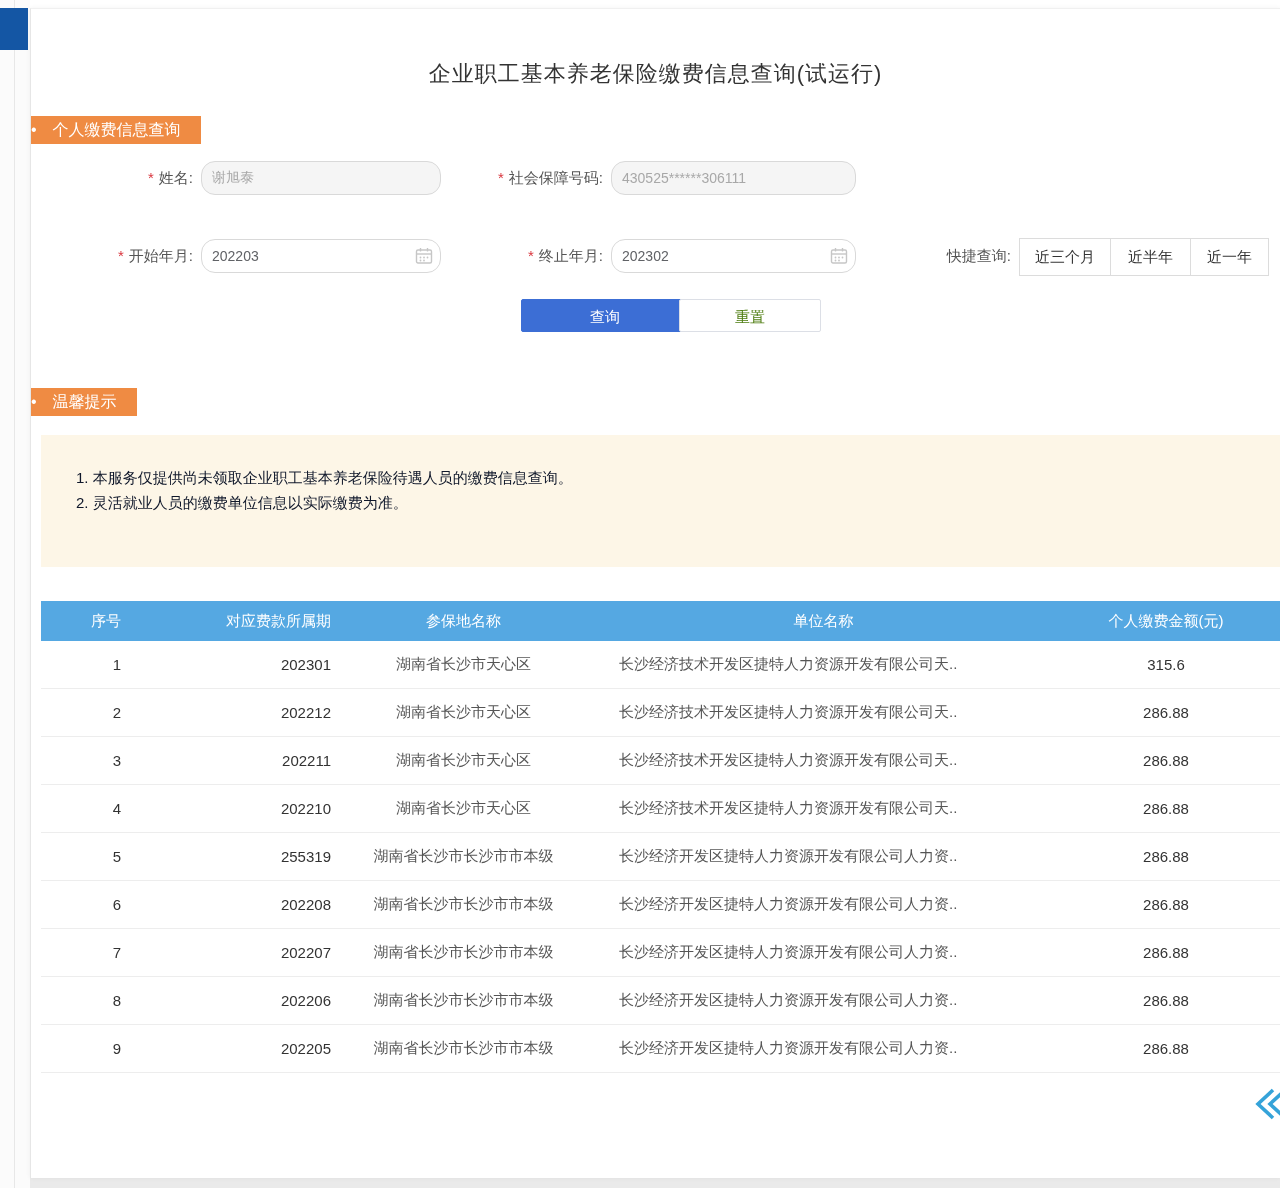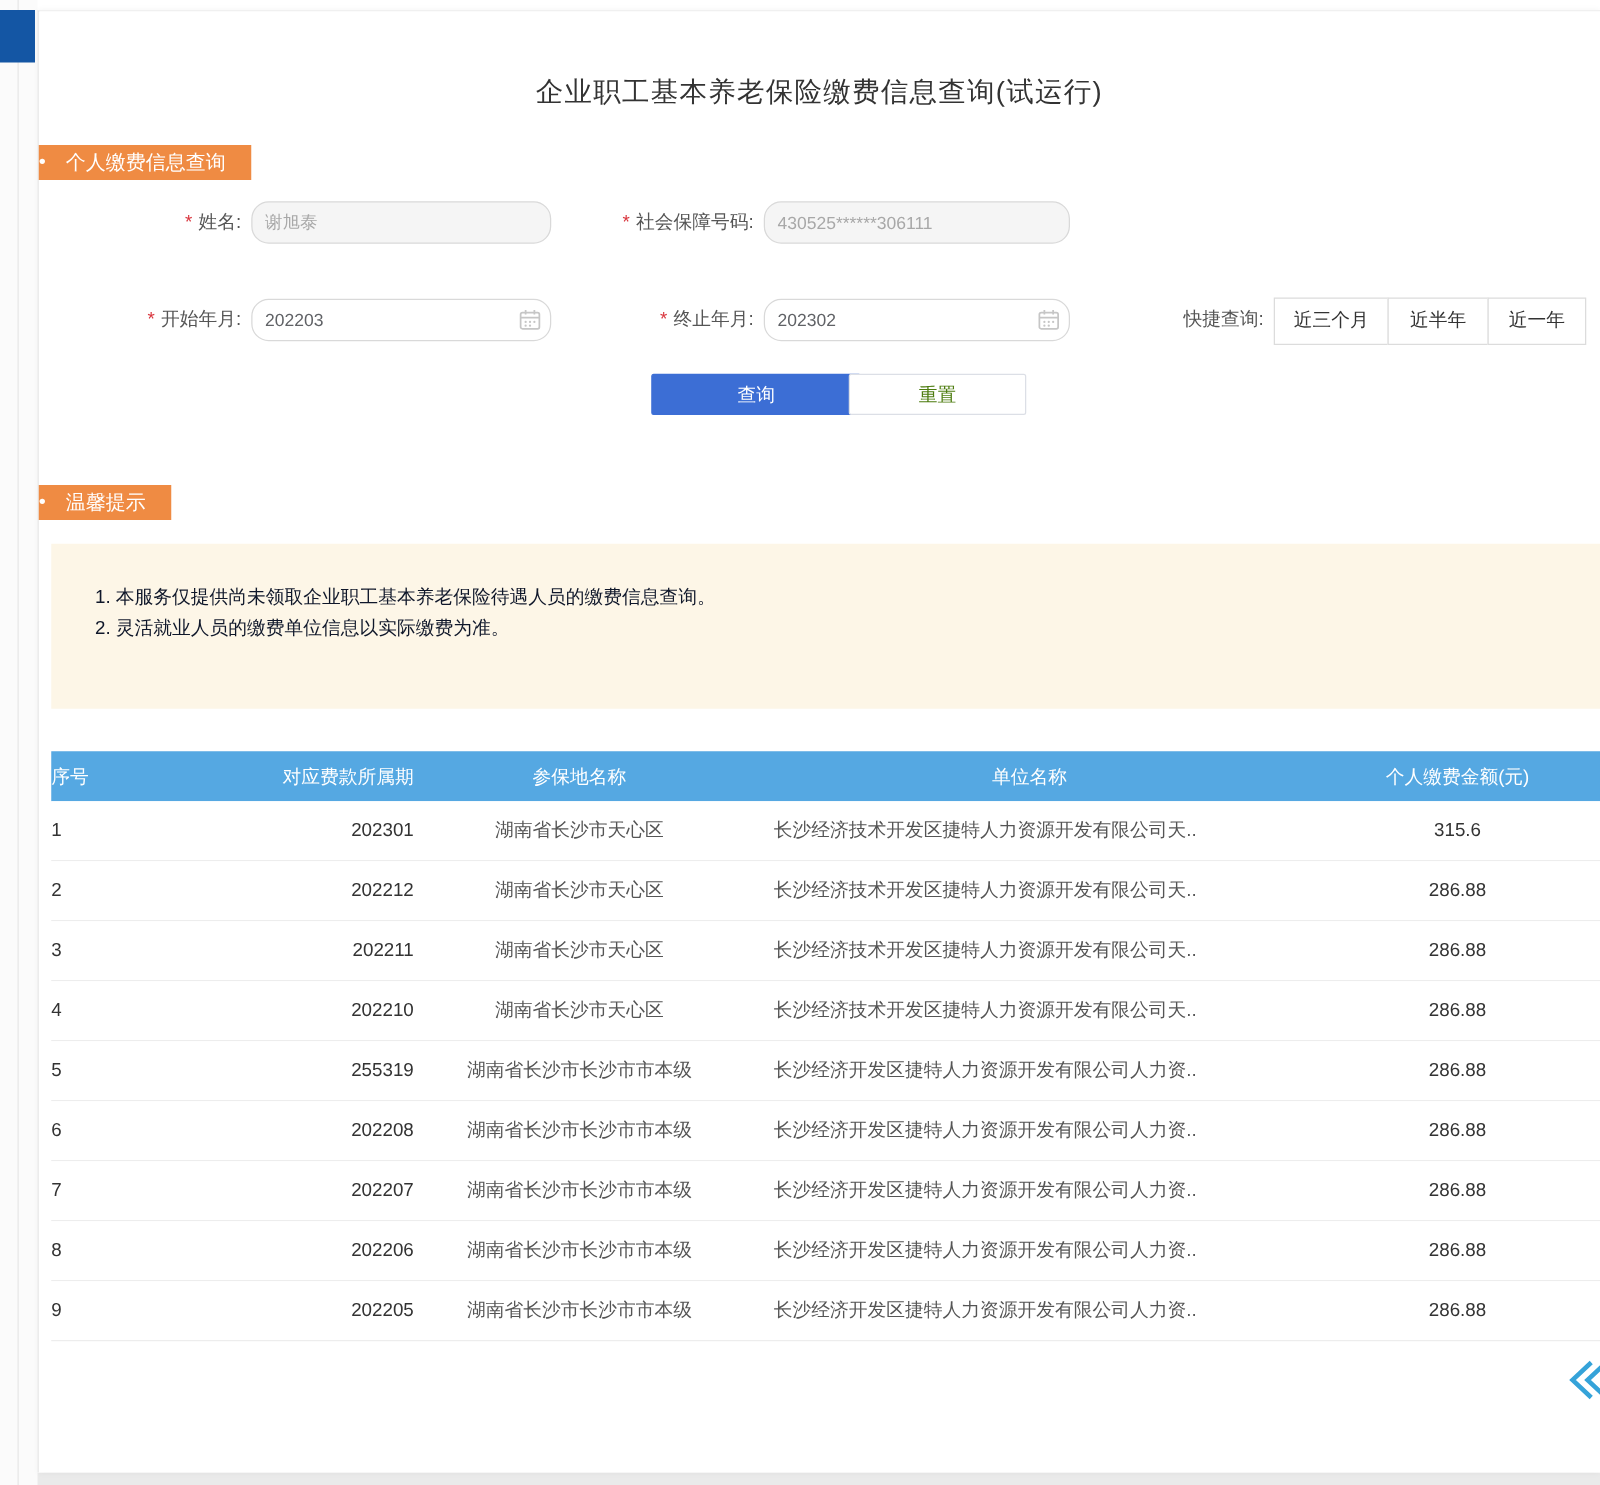--- a/index.html
+++ b/index.html
@@ -66,21 +66,21 @@
     position:absolute; left:10px; top:426px; width:1240px; height:132px;
     background:#fdf6e7; padding:30px 20px 0 35px;
   }
   .notice p { font-size:15px; color:#0f172a; line-height:25px; }
 
   
   .tbl { position:absolute; left:10px; top:592px; width:1240px; }
   .t-row, .t-head { display:flex; width:100%; }
   .t-head { background:#55a8e2; color:#fff; height:40px; align-items:center; font-size:15px; }
   .t-row  { background:#fff; height:48px; align-items:center; font-size:15px; color:#555; border-bottom:1px solid #ededed; }
-  .c0 { width:80px;  text-align:left; }
+  .c0 { width:80px;  text-align:right; }
   .c1 { width:210px; text-align:right; }
   .c2 { width:265px; text-align:center; }
   .c3 { width:455px; text-align:left; padding-left:23px; white-space:nowrap; overflow:hidden; }
   .c4 { width:230px; text-align:center; }
   .t-row .c0, .t-row .c1, .t-row .c4 { color:#333; }
   .t-head .c3 { text-align:center; padding-left:0; }
 
   .collapse-chevron { position:absolute; left:1218px; top:1077px; width:40px; height:36px; cursor:pointer; }
 </style>
 </head>

